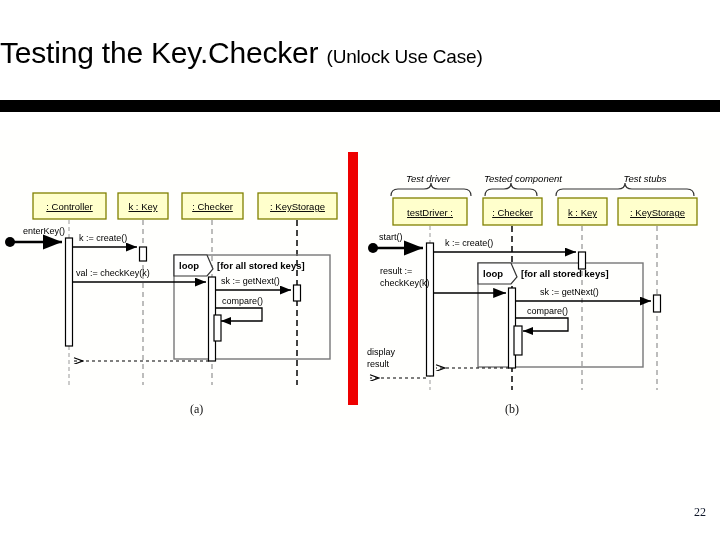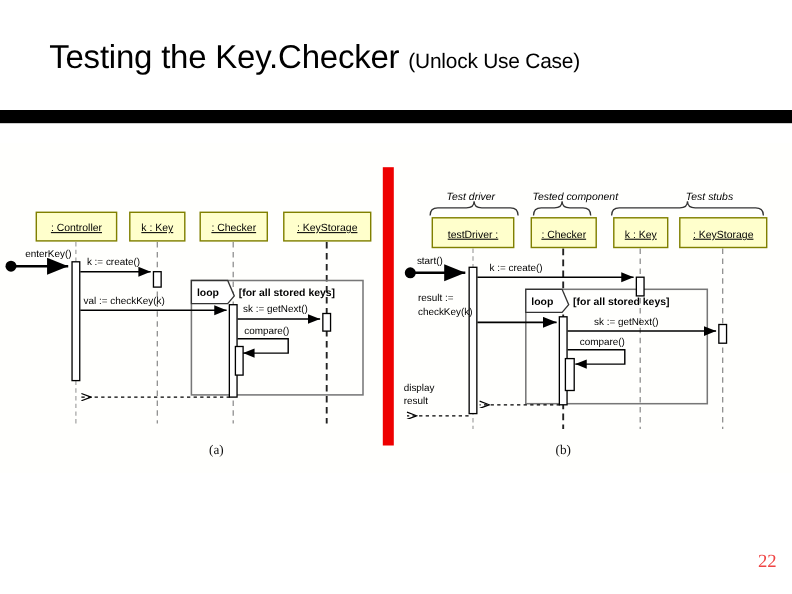--- a/index.html
+++ b/index.html
@@ -8,21 +8,21 @@
     background:#ffffff;
     font-family:"Liberation Sans", sans-serif;
     overflow:hidden;
     position:relative;
   }
   #slide{position:absolute;left:0;top:0;width:720px;height:540px;background:#fff;}
 
   
   .title{
     position:absolute;left:0;top:36px;width:572px;
-    text-align:center;
+    text-align:left;
     color:#000;
     font-family:"Liberation Sans", sans-serif;
     font-size:30px;
     font-weight:400;
     letter-spacing:-0.2px;
     white-space:nowrap;
   }
   .title .sub{font-size:19px;}
 
   
@@ -50,21 +50,21 @@
     font-family:"Liberation Serif", serif;
     font-size:12px;color:#111;
   }
   .cap-a{left:190px;top:402px;}
   .cap-b{left:505px;top:402px;}
 
   
   .pagenum{
     position:absolute;right:14px;bottom:20px;
     font-family:"Liberation Serif", serif;
-    font-size:17px;color:#ef4444;
+    font-size:12px;color:#0f172a;
   }
 
   
   svg text{font-family:"Liberation Sans", sans-serif;fill:#000;}
   .lbl{font-size:9px;}
   .boxlbl{font-size:9.5px;text-decoration:underline;}
   .grplbl{font-size:9.5px;font-style:italic;}
   .loopkw{font-size:9.5px;font-weight:bold;}
   .loopguard{font-size:9.5px;font-weight:bold;}
 </style>

